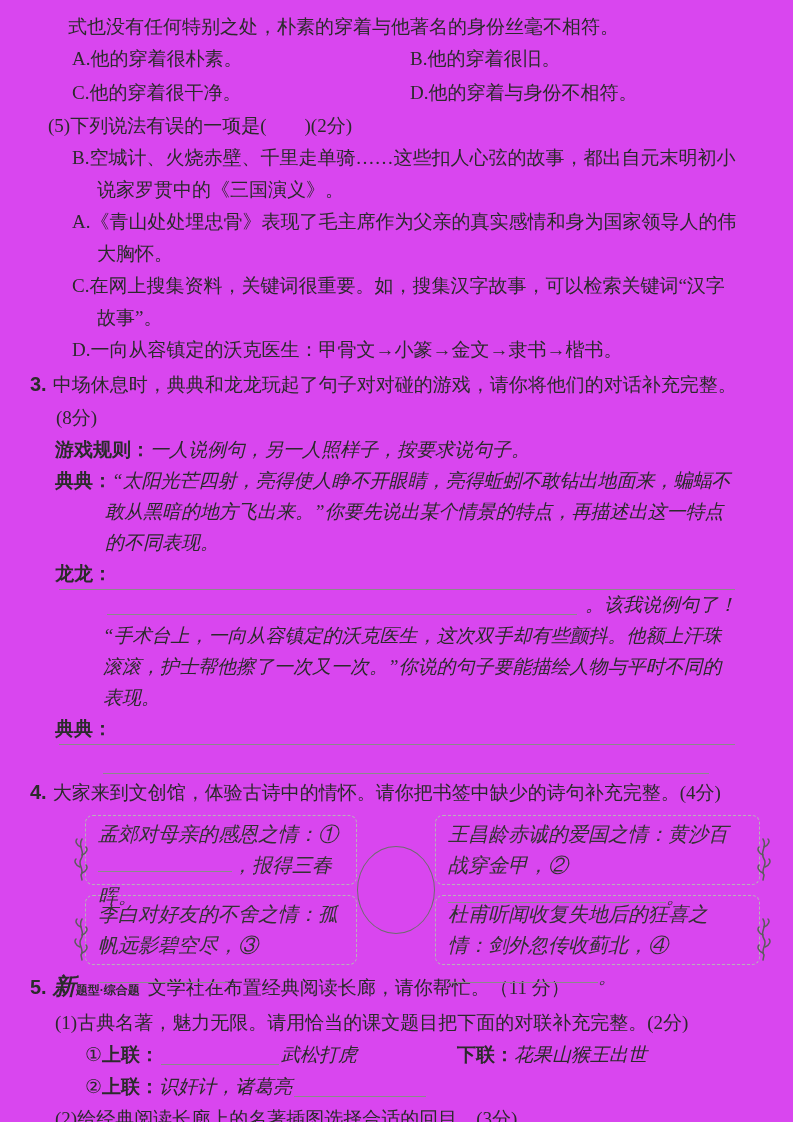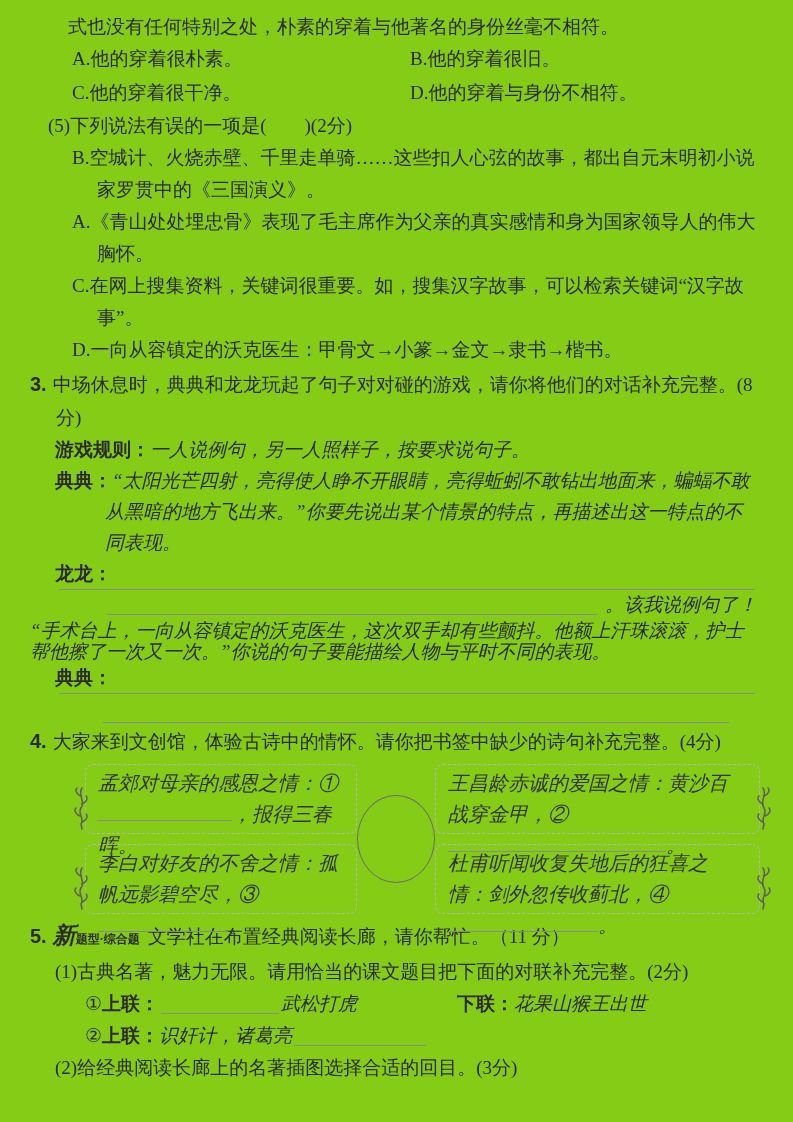--- a/index.html
+++ b/index.html
@@ -2,39 +2,39 @@
 <html><head>
 <meta charset="utf-8">
 <style>
   * { margin:0; padding:0; box-sizing:border-box; }
   html,body { background:#ffffff; }
   body {
     width:793px; height:1122px;
     font-family:"Liberation Serif","DejaVu Serif",serif;
     color:#2b2b2b; font-size:19px;
   }
-  .page { position:relative; width:793px; height:1122px; padding:12px 36px 0 30px; overflow:hidden; background:#84cc16; }
+  .page { position:relative; width:793px; height:1122px; padding:12px 56px 0 30px; overflow:hidden; background:#d946ef; }
 
   .hei { font-family:Liberation Serif, serif; font-weight:bold; }
   .kai { font-style:italic; }
   .qnum { font-family:"Liberation Sans","DejaVu Sans",sans-serif; font-weight:bold; font-size:20px; padding-right:6px; }
 
   .cont-line { margin-left:38px; line-height:30px; }
 
   .choice-row { display:flex; margin-left:42px; line-height:34px; }
   .choice-a { width:338px; }
 
   .item5-stem { margin-left:18px; line-height:32px; }
   .opt { margin-left:42px; padding-left:25px; text-indent:-25px; line-height:32px; }
 
   .q-stem { padding-left:26px; text-indent:-26px; line-height:33px; margin-top:2px; }
 
   .sp-line { margin-left:25px; line-height:31px; }
   .speech  { margin-left:25px; padding-left:50px; text-indent:-50px; line-height:31px; }
-  .indent2 { line-height:21px; }
+  .indent2 { margin-left:73px; line-height:31px; }
 
   .fill { display:flex; margin-left:25px; height:31px;flex-direction:column; }
   .fill .lbl { line-height:31px; white-space:nowrap; }
   .blank-fill { flex:1; border-bottom:1px solid #8a8a8a; margin:0 2px 5px 4px; }
   .turn { display:flex; margin-left:73px; height:31px; }
   .turn .tail { line-height:31px; white-space:nowrap; padding-left:6px; }
   .full-blank { margin:0 28px 0 73px; height:30px; border-bottom:1px solid #8a8a8a; }
 
   .cards { position:relative; margin:6px 0 4px 55px; display:grid;
            grid-template-columns:272px 78px 325px; grid-template-rows:70px 70px; row-gap:10px; }

